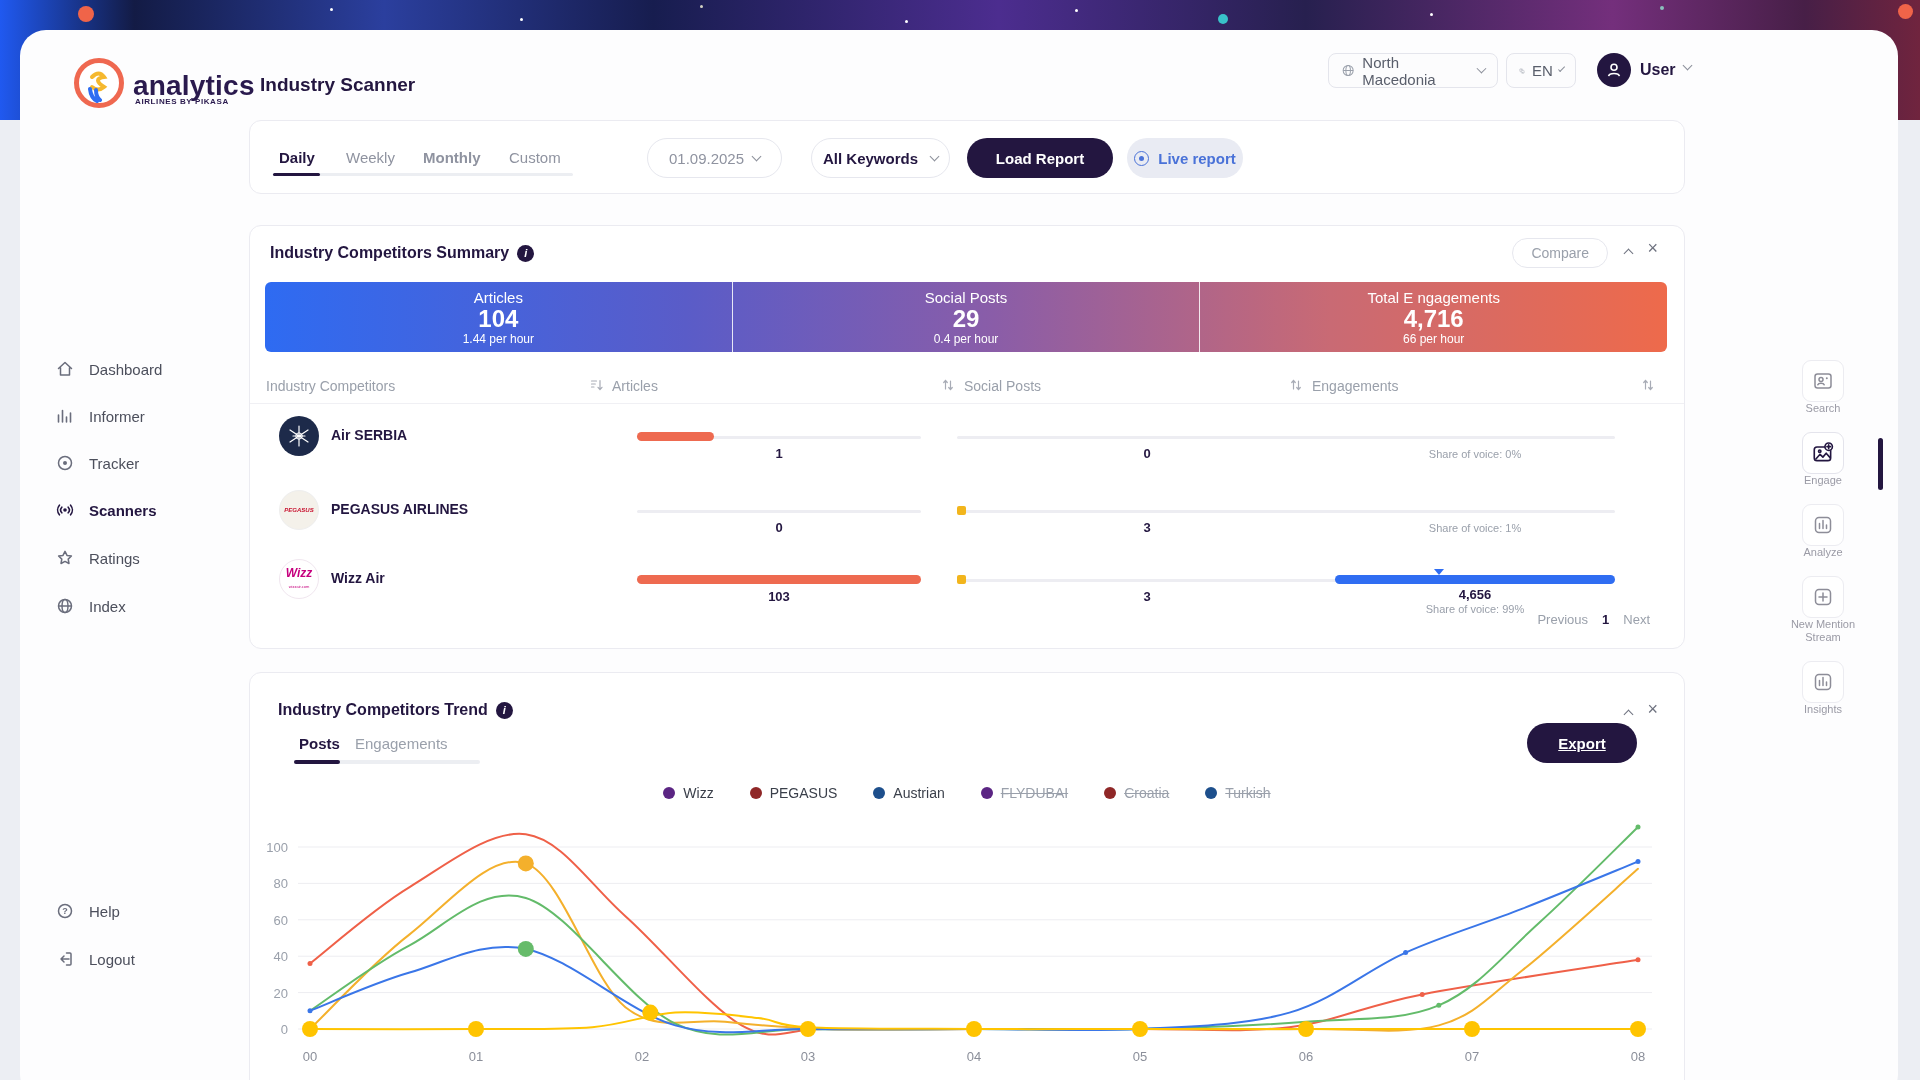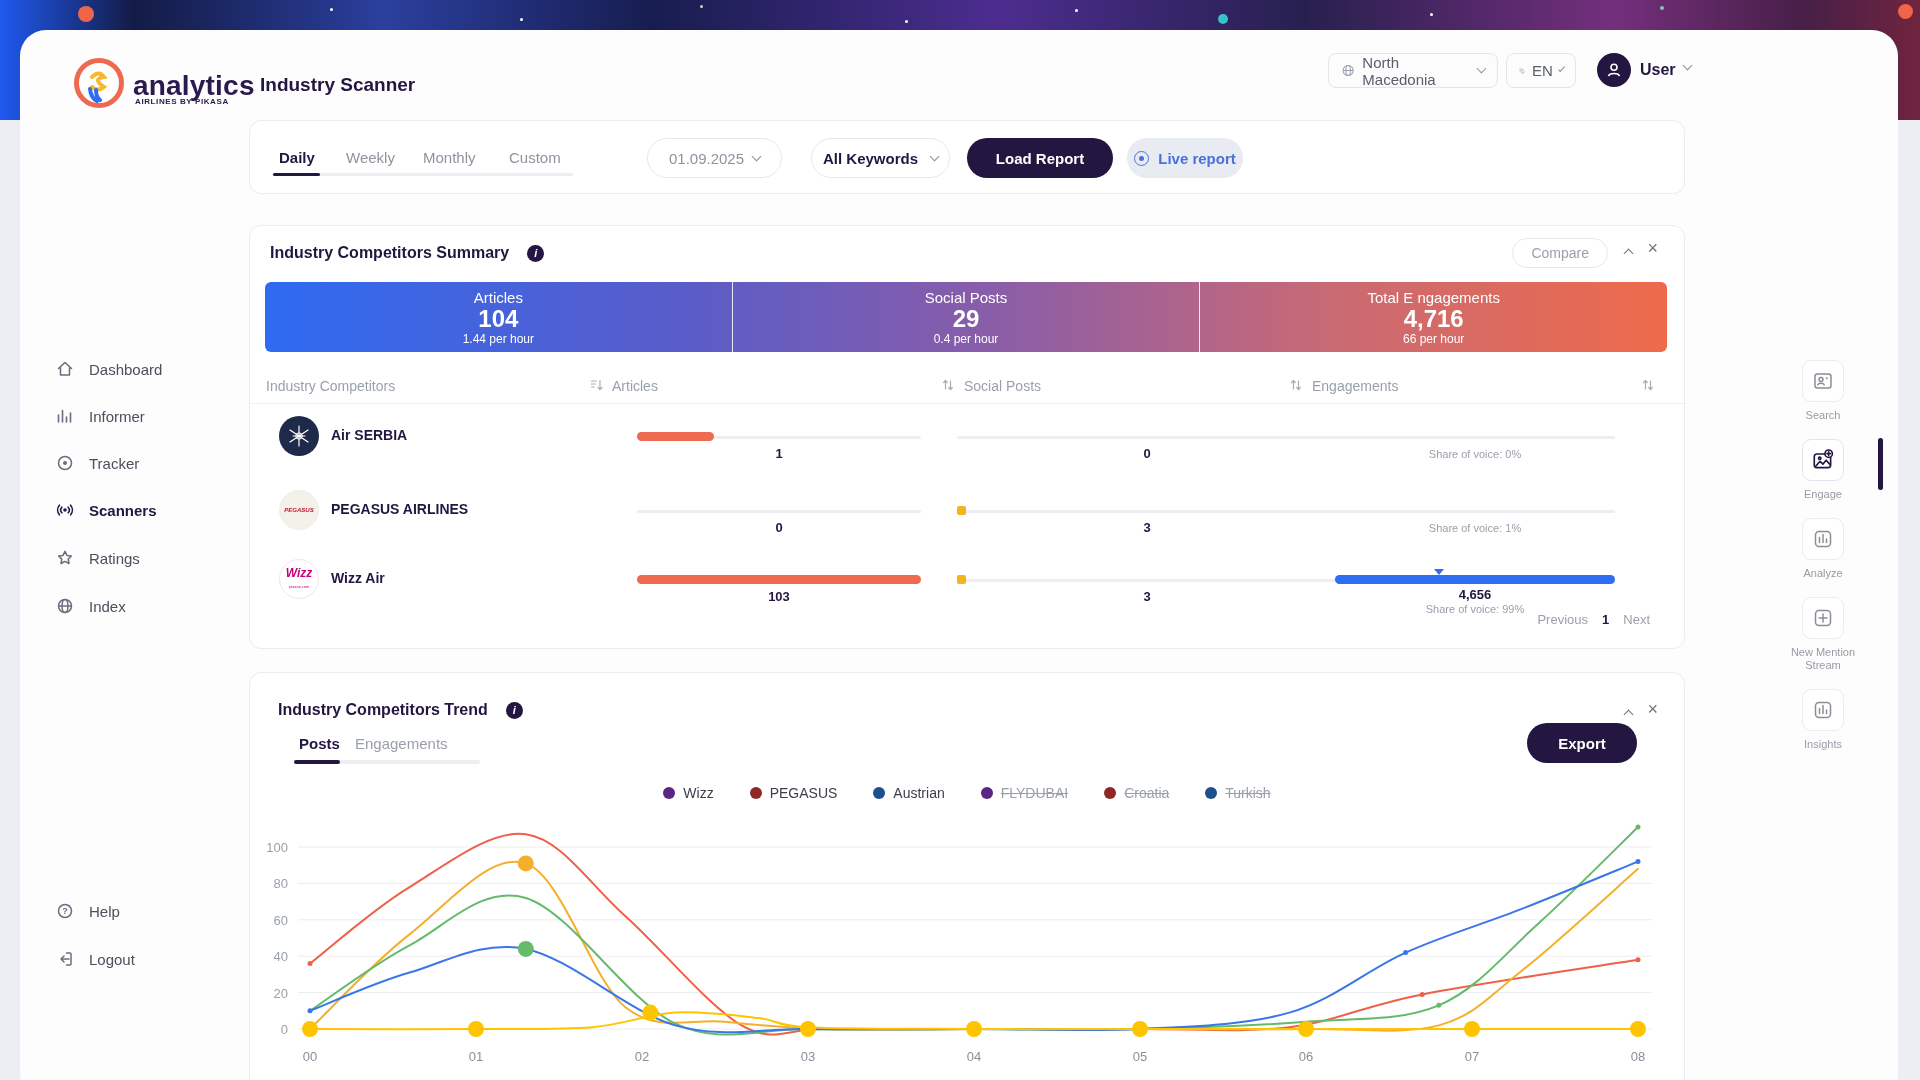--- a/index.html
+++ b/index.html
@@ -36,21 +36,21 @@
   .tab-track{position:absolute;left:23px;top:52px;width:300px;height:3px;background:#eceef2;border-radius:2px;}
   .tab-track .seg{position:absolute;left:0;top:0;width:47px;height:3px;background:#231640;border-radius:2px;}
   .pill{position:absolute;top:17px;height:40px;border-radius:22px;display:flex;align-items:center;justify-content:center;gap:9px;font-size:15px;}
   .pill.outline{border:1px solid #e6e7ee;background:#fff;color:#8f93a0;}
   .pill.outline.dark{color:#231640;font-weight:600;gap:13px;}
   .pill.solid{background:#231640;color:#fff;font-weight:700;}
   .pill.soft{background:#e9ebf3;color:#4a72d8;font-weight:600;}
   .live-ico{position:relative;width:15px;height:15px;border:1.6px solid #4a72d8;border-radius:50%;display:inline-block;}
   .live-ico::after{content:"";position:absolute;inset:4px;background:#4a72d8;border-radius:50%;}
   
-  .card-title{position:absolute;left:20px;top:18px;font-size:16px;font-weight:700;color:#231640;display:flex;align-items:center;gap:18px;}
+  .card-title{position:absolute;left:20px;top:18px;font-size:16px;font-weight:700;color:#231640;display:flex;align-items:center;gap:8px;}
   .info-ico{width:17px;height:17px;border-radius:50%;background:#231640;color:#fff;font-size:11px;font-weight:700;display:inline-flex;align-items:center;justify-content:center;font-style:italic;}
   .compare-btn{position:absolute;right:76px;top:12px;height:30px;padding:0 18px;border:1px solid #e6e7ee;border-radius:16px;background:#fff;color:#9aa0ab;font-size:14px;display:flex;align-items:center;}
   .icon-btn{position:absolute;top:16px;color:#6f7380;font-size:18px;line-height:18px;cursor:pointer;}
   .banner{position:absolute;left:15px;top:56px;width:1402px;height:70px;border-radius:6px;display:flex;color:#fff;
     background:linear-gradient(90deg,#2e6bf2 0%,#5a5cc8 30%,#8a5da8 52%,#c96a74 76%,#ee6a4b 100%);}
   .banner .seg{flex:1;text-align:center;padding-top:7px;border-right:1px solid rgba(255,255,255,.85);}
   .banner .seg:last-child{border-right:none;}
   .banner .lbl{font-size:15px;}
   .banner .val{font-size:24px;font-weight:700;line-height:26px;}
   .banner .sub{font-size:12px;}
@@ -70,28 +70,28 @@
   .share{position:absolute;font-size:11px;color:#9aa0ab;text-align:center;}
   .social-dot{position:absolute;left:0;top:0;width:9px;height:9px;border-radius:2px;background:#f2b51c;display:none;}
   .eng-marker{position:absolute;top:4px;width:0;height:0;border-left:5px solid transparent;border-right:5px solid transparent;border-top:6px solid #2f6df2;display:none;}
   .pagination{position:absolute;right:34px;top:386px;font-size:13px;color:#9aa0ab;display:flex;gap:14px;align-items:center;}
   .pagination .page{color:#231640;font-weight:700;}
   
   .trend-tab{position:absolute;top:62px;font-size:15px;color:#9aa0ab;}
   .trend-tab.active{font-weight:700;color:#231640;}
   .trend-track{position:absolute;left:44px;top:87px;width:186px;height:4px;background:#eceef2;border-radius:2px;}
   .trend-track .seg{position:absolute;left:0;top:0;width:46px;height:4px;background:#231640;border-radius:2px;}
-  .export-btn{position:absolute;right:47px;top:50px;width:110px;height:40px;border-radius:22px;background:#231640;color:#fff;font-size:15px;font-weight:700;display:flex;align-items:center;justify-content:center;}
+  .export-btn{position:absolute;right:47px;top:50px;width:110px;height:40px;border-radius:22px;background:#231640;color:#fff;font-size:15px;font-weight:700;display:flex;align-items:center;justify-content:center;text-decoration:underline;}
   .legend{position:absolute;left:0;top:112px;width:100%;display:flex;justify-content:center;gap:36px;font-size:14px;color:#3a3f4a;}
   .legend-item{display:flex;align-items:center;gap:8px;}
   .legend-item .ldot{width:12px;height:12px;border-radius:50%;}
   .legend-item.off{color:#9aa0ab;text-decoration:line-through;}
   
   .toolbar{position:absolute;left:1778px;top:360px;width:90px;display:flex;flex-direction:column;align-items:center;gap:17px;}
-  .tool{display:flex;flex-direction:column;align-items:center;gap:7px;}
+  .tool{display:flex;flex-direction:column;align-items:center;}
   .tool .tile{width:42px;height:42px;background:#fff;border:1px solid #ececf1;border-radius:9px;display:flex;align-items:center;justify-content:center;color:#8d8d98;}
   .tool.active .tile{color:#231640;border-color:#e4e4ec;}
   .tool .tlabel{font-size:11px;color:#9a9aa5;text-align:center;line-height:13px;}
   .active-indicator{position:absolute;right:37px;top:438px;width:5px;height:52px;background:#231640;border-radius:3px;}
 </style>
 </head>
 <body>
 
 <div class="topstrip">
   <div class="dot" style="left:78px;top:6px;width:16px;height:16px;background:#f06449;"></div>
@@ -208,21 +208,21 @@
       <g fill="none" stroke="currentColor" stroke-width="1.5" stroke-linecap="round" stroke-linejoin="round">
         <path d="M11.5 4H15a1 1 0 0 1 1 1v10a1 1 0 0 1-1 1h-3.5M9 13l-3-3 3-3M6 10h8"></path>
       </g>
     </svg>
   <span>Logout</span>
 </div>
 
 <div class="card" style="top:120px;height:74px;padding-left:29px;">
   <div class="tab active" style="left:29px;">Daily</div>
   <div class="tab" style="left:96px;">Weekly</div>
-  <div class="tab" style="left:173px;">Monthly</div>
+  <div class="tab" style="left:173px;font-weight:bold;">Monthly</div>
   <div class="tab" style="left:259px;">Custom</div>
   <div class="tab-track">
       <div class="seg"></div>
     </div>
   <div class="pill outline" style="left:397px;width:135px;">
     <span>01.09.2025</span>
     <span class="chv"></span>
   </div>
   <div class="pill outline dark" style="left:561px;width:139px;">
     <span>All Keywords</span>

